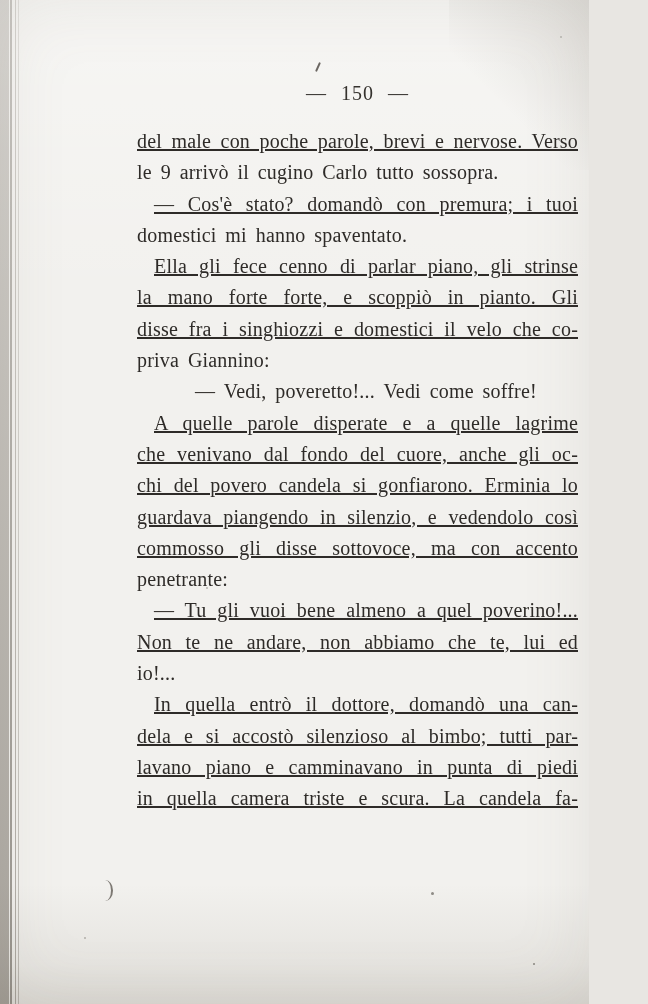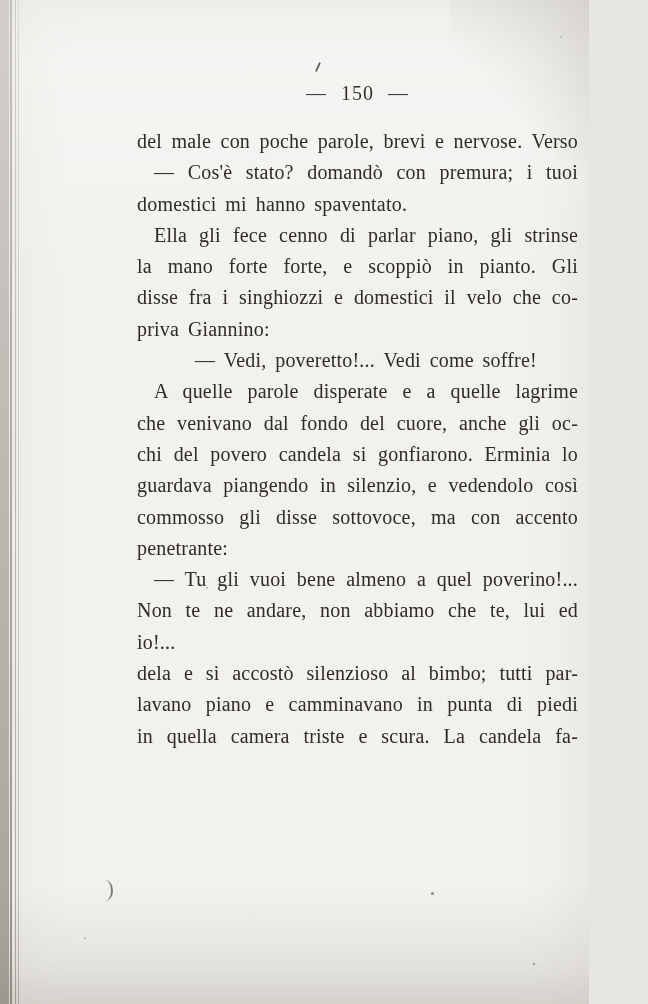--- a/index.html
+++ b/index.html
@@ -67,20 +67,21 @@
     font-size: 20px;
     line-height: 31.3px;
     white-space: nowrap;
     word-spacing: 0.18em;
     letter-spacing: 0.2px;
   }
   .line.just {
     white-space: normal;
     text-align: justify;
     text-align-last: justify;
+    text-decoration: underline;
   }
   .line.indent { padding-left: 17px; text-align: center; }
   
   .tick-mark {
     position: absolute; left: 317px; top: 62px; width: 2px; height: 10px;
     background: rgba(60,55,50,0.75); transform: rotate(24deg); border-radius: 2px;
   }
   .paren-mark {
     position: absolute; left: 100px; top: 880px; width: 11px; height: 21px;
     border-right: 2px solid rgba(75,70,63,0.70);
@@ -110,36 +111,38 @@
   <div class="edge-line-1"></div>
   <div class="edge-line-2"></div>
   <div class="edge-line-3"></div>
   <div class="right-scratch"></div>
   <div class="corner-shade"></div>
 
   <div class="page-number">— 150 —</div>
 
   <div class="text-block">
       <div class="line just">del male con poche parole, brevi e nervose. Verso</div>
+      <div class="line">le 9 arrivò il cugino Carlo tutto sossopra.</div>
       <div class="line indent just">— Cos'è stato? domandò con premura; i tuoi</div>
       <div class="line">domestici mi hanno spaventato.</div>
       <div class="line indent just">Ella gli fece cenno di parlar piano, gli strinse</div>
       <div class="line just">la mano forte forte, e scoppiò in pianto. Gli</div>
       <div class="line just">disse fra i singhiozzi e domestici il velo che co-</div>
       <div class="line">priva Giannino:</div>
       <div class="line indent">— Vedi, poveretto!... Vedi come soffre!</div>
       <div class="line indent just">A quelle parole disperate e a quelle lagrime</div>
       <div class="line just">che venivano dal fondo del cuore, anche gli oc-</div>
       <div class="line just">chi del povero candela si gonfiarono. Erminia lo</div>
       <div class="line just">guardava piangendo in silenzio, e vedendolo così</div>
       <div class="line just">commosso gli disse sottovoce, ma con accento</div>
       <div class="line">penetrante:</div>
       <div class="line indent just">— Tu gli vuoi bene almeno a quel poverino!...</div>
       <div class="line just">Non te ne andare, non abbiamo che te, lui ed</div>
       <div class="line">io!...</div>
+      <div class="line indent just">In quella entrò il dottore, domandò una can-</div>
       <div class="line just">dela e si accostò silenzioso al bimbo; tutti par-</div>
       <div class="line just">lavano piano e camminavano in punta di piedi</div>
       <div class="line just">in quella camera triste e scura. La candela fa-</div>
     </div>
 
   <div class="tick-mark"></div>
   <div class="paren-mark"></div>
   <div class="hair-curve"></div>
   <div class="speck s1"></div>
   <div class="speck s2"></div>

